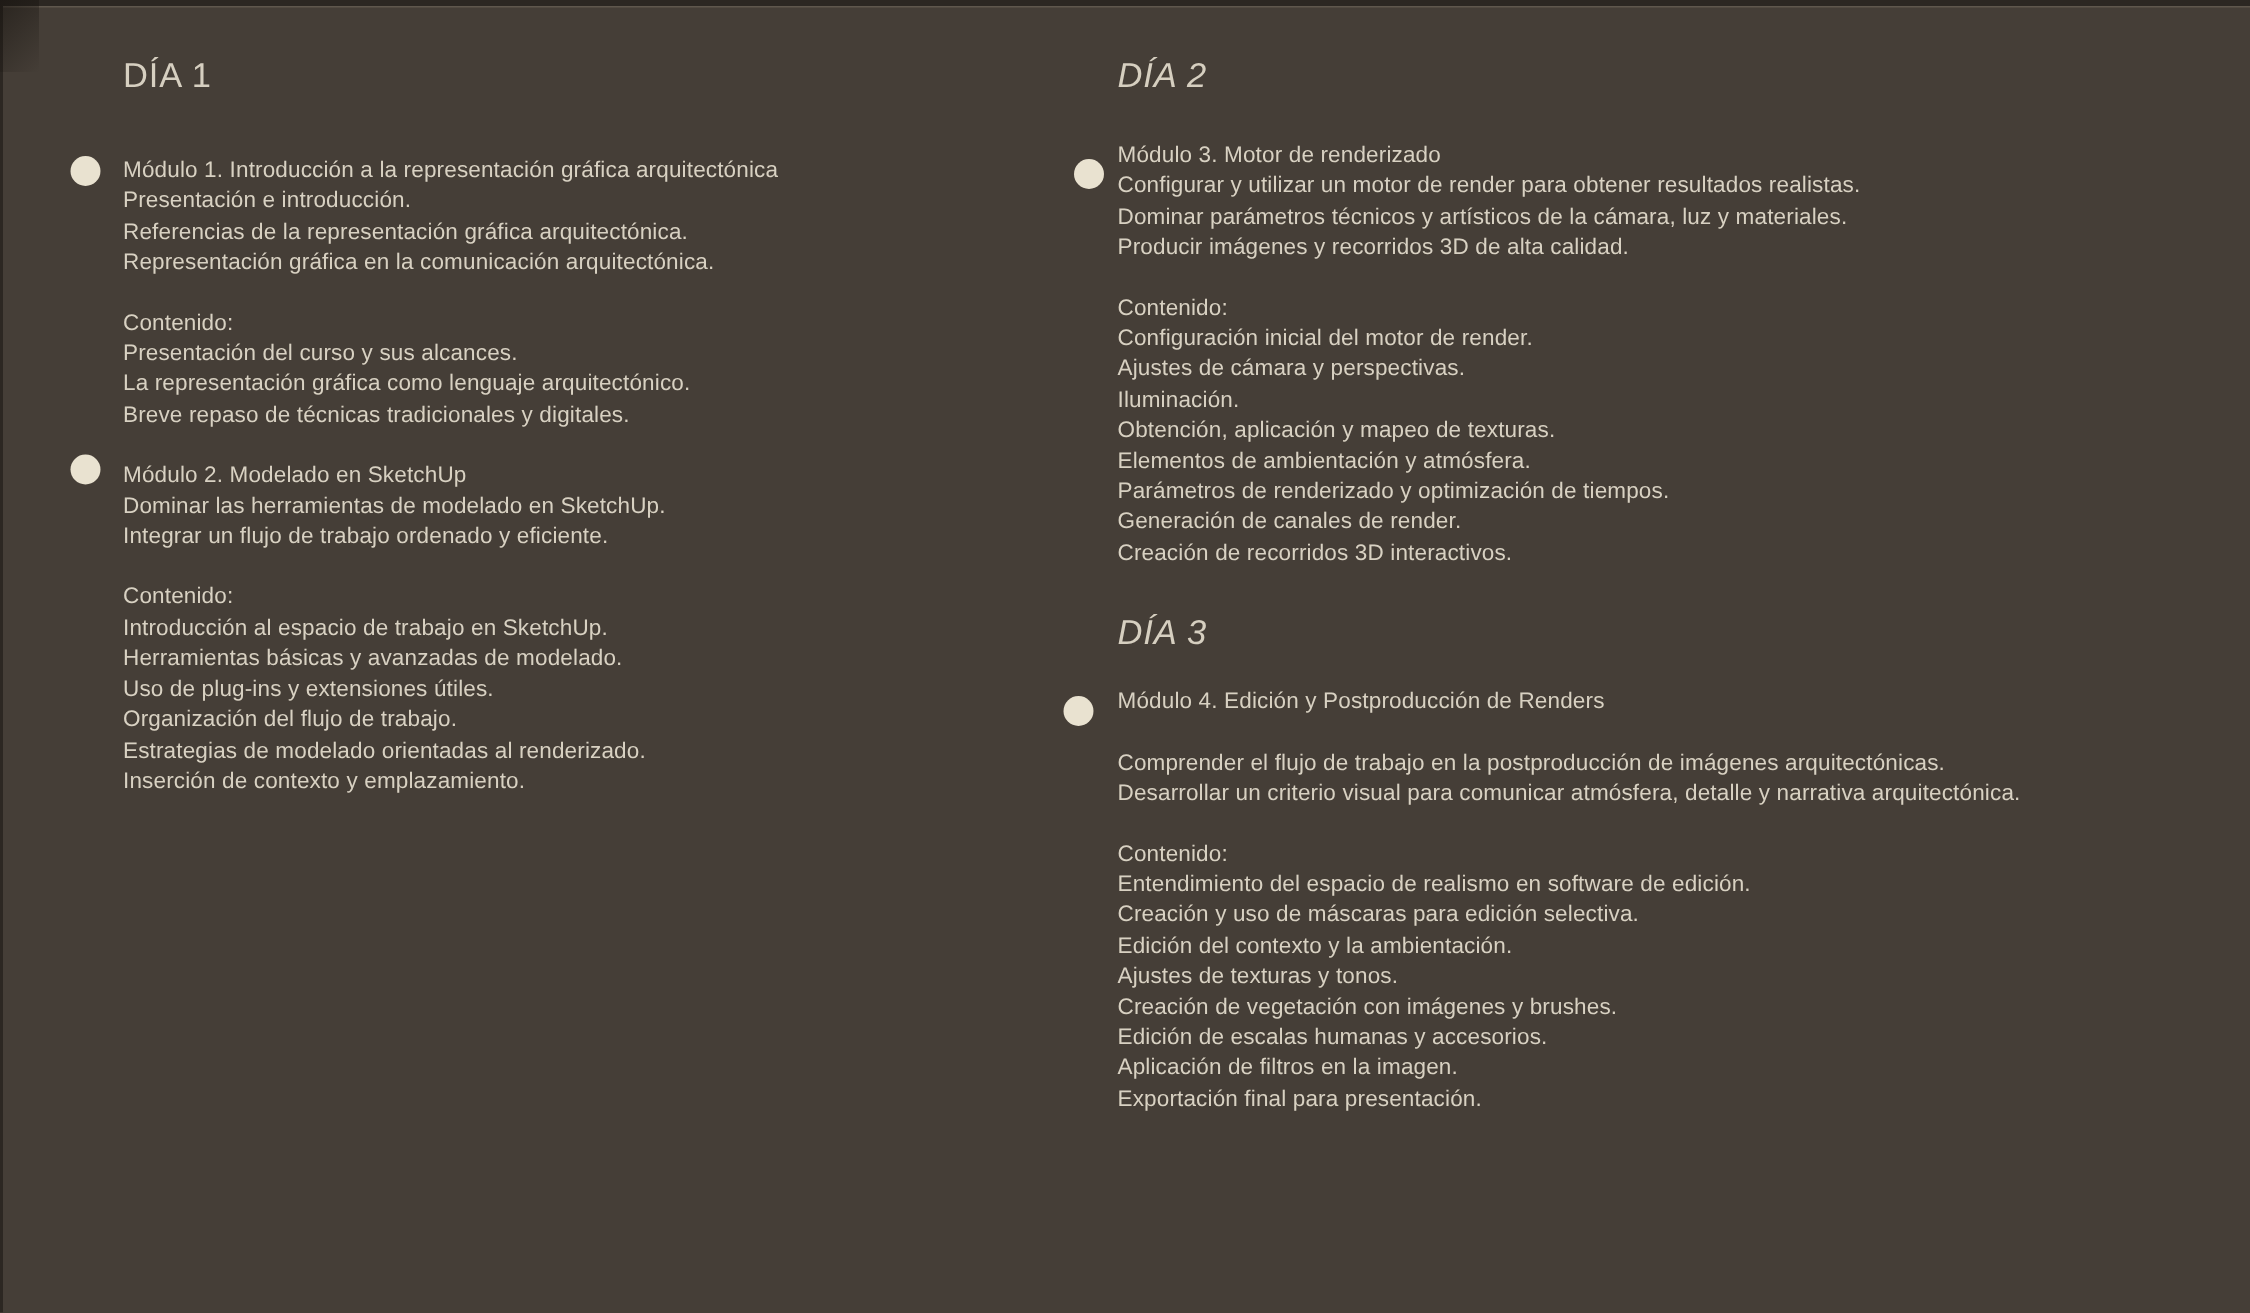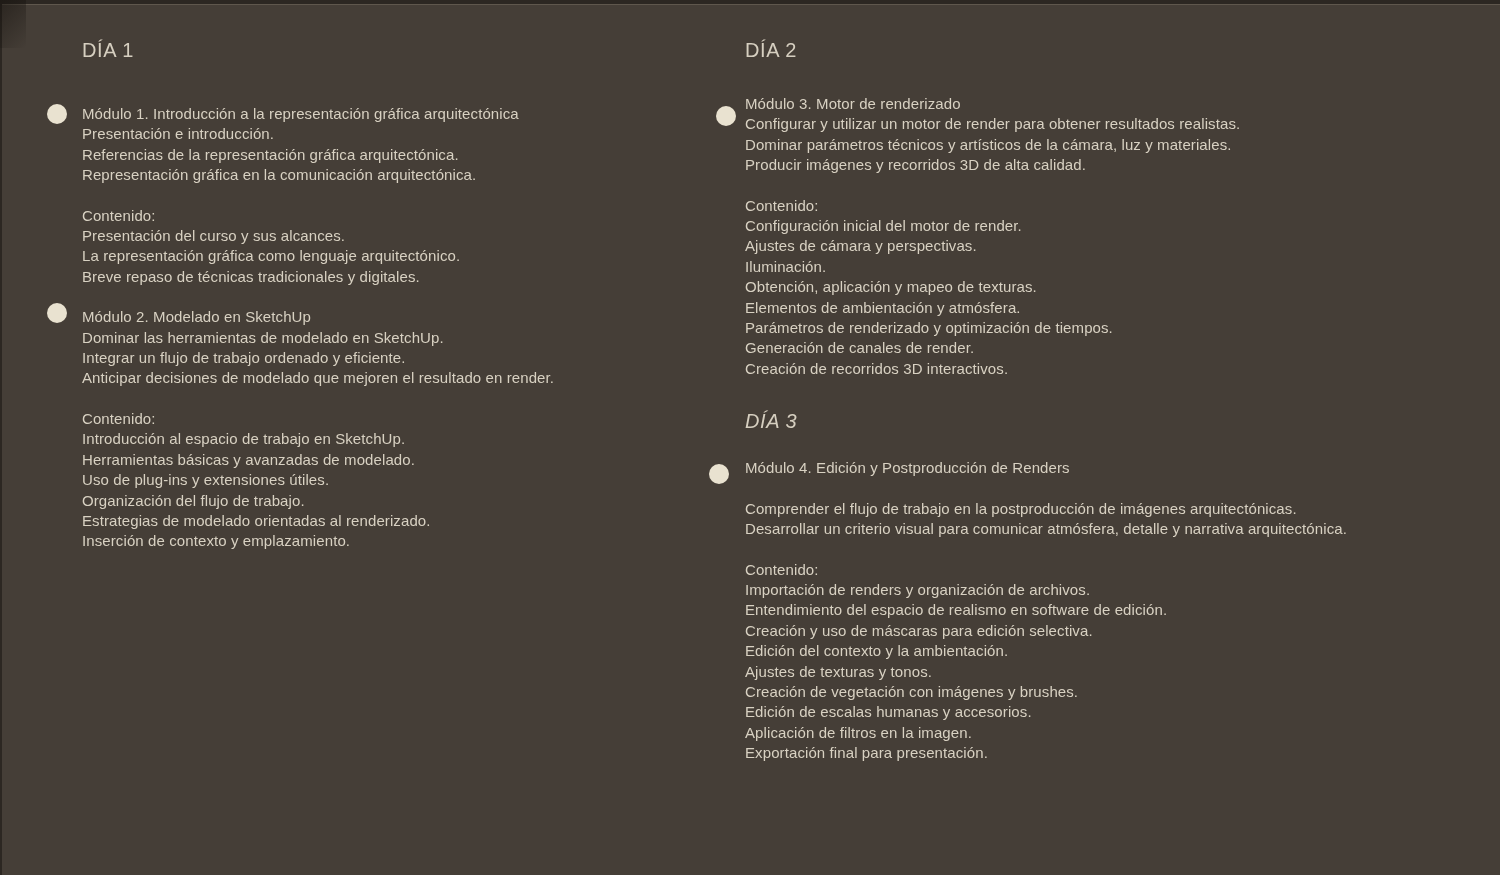--- a/index.html
+++ b/index.html
@@ -50,28 +50,28 @@
   .col {
     position: absolute;
     top: 35px;
   }
   .col-left  { left: 82px;  width: 610px; }
   .col-right { left: 745px; width: 720px; }
 
   
   .day-heading {
     margin: 0;
-    font-size: 20px;
+    font-size: 23px;
     font-weight: 400;
     letter-spacing: 0.6px;
     line-height: 30px;
     color: var(--heading, #d6cfc0);
   }
   .day-1 .day-heading { margin-bottom: 39px; }
-  .day-2 .day-heading { margin-bottom: 29px; }
+  .day-2 .day-heading { margin-bottom: 29px; font-style: italic; }
   .day-3 { margin-top: 27px; }
   .day-3 .day-heading { margin-bottom: 22px; font-style: italic; }
 
   
   .module {
     position: relative;
     margin-bottom: 20px;
   }
   .modules .module:last-child { margin-bottom: 0; }
   .paragraph { margin-bottom: 20px; }
@@ -126,21 +126,20 @@
             </div>
   </div>
 
   <div class="module m2">
     <span class="bullet"></span>
     <div class="paragraphs">
               <div class="paragraph">
                 <div class="line">Módulo 2. Modelado en SketchUp</div>
                 <div class="line">Dominar las herramientas de modelado en SketchUp.</div>
                 <div class="line">Integrar un flujo de trabajo ordenado y eficiente.</div>
-                <div class="line">Anticipar decisiones de modelado que mejoren el resultado en render.</div>
               </div>
               <div class="paragraph">
                 <div class="line">Contenido:</div>
                 <div class="line">Introducción al espacio de trabajo en SketchUp.</div>
                 <div class="line">Herramientas básicas y avanzadas de modelado.</div>
                 <div class="line">Uso de plug-ins y extensiones útiles.</div>
                 <div class="line">Organización del flujo de trabajo.</div>
                 <div class="line">Estrategias de modelado orientadas al renderizado.</div>
                 <div class="line">Inserción de contexto y emplazamiento.</div>
               </div>
@@ -186,21 +185,20 @@
     <div class="paragraphs">
               <div class="paragraph">
                 <div class="line">Módulo 4. Edición y Postproducción de Renders</div>
               </div>
               <div class="paragraph">
                 <div class="line">Comprender el flujo de trabajo en la postproducción de imágenes arquitectónicas.</div>
                 <div class="line">Desarrollar un criterio visual para comunicar atmósfera, detalle y narrativa arquitectónica.</div>
               </div>
               <div class="paragraph">
                 <div class="line">Contenido:</div>
-                <div class="line">Importación de renders y organización de archivos.</div>
                 <div class="line">Entendimiento del espacio de realismo en software de edición.</div>
                 <div class="line">Creación y uso de máscaras para edición selectiva.</div>
                 <div class="line">Edición del contexto y la ambientación.</div>
                 <div class="line">Ajustes de texturas y tonos.</div>
                 <div class="line">Creación de vegetación con imágenes y brushes.</div>
                 <div class="line">Edición de escalas humanas y accesorios.</div>
                 <div class="line">Aplicación de filtros en la imagen.</div>
                 <div class="line">Exportación final para presentación.</div>
               </div>
             </div>

